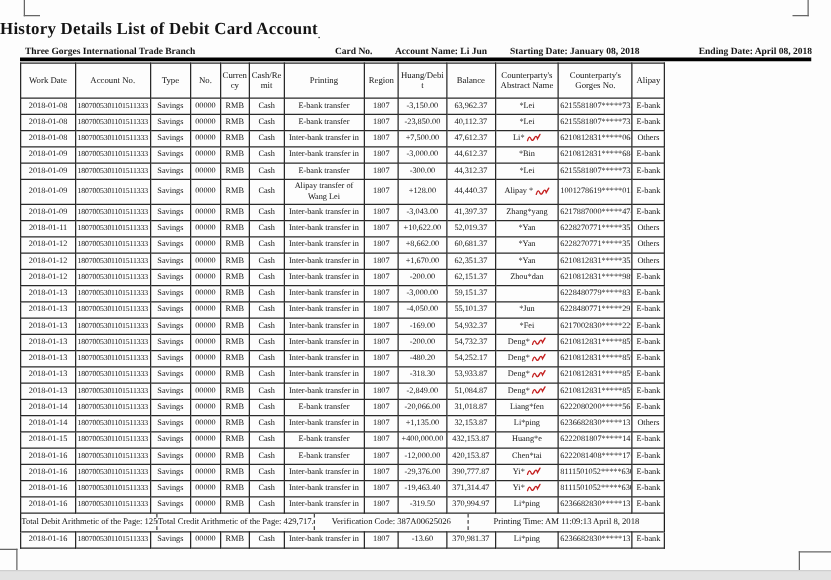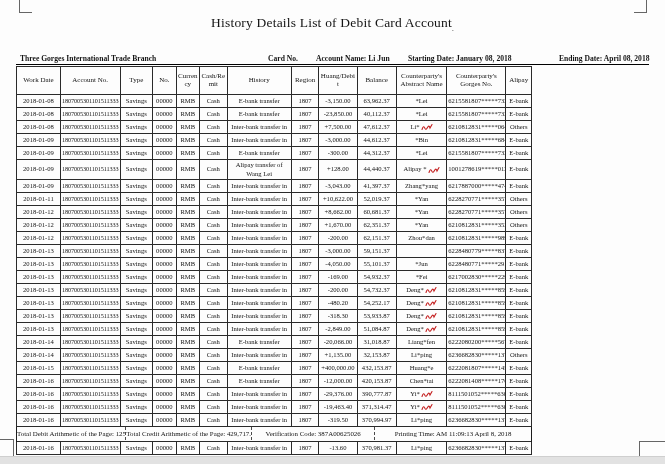--- a/index.html
+++ b/index.html
@@ -9,24 +9,24 @@
   }
   .page{position:absolute;inset:0;}
   
   .crop{position:absolute;}
   .crop-tl{left:19px;top:0;width:12px;height:12px;border-left:1px solid #666;border-bottom:1px solid #666;}
   .crop-tr{right:18px;top:0;width:12px;height:12px;border-right:1px solid #666;border-bottom:1px solid #666;}
   .crop-bl{left:0;top:439px;width:13px;height:16px;border-top:1px solid #666;border-right:1px solid #666;}
   .crop-br{right:0;top:441px;width:25px;height:15px;border-top:1px solid #666;border-left:1px solid #666;}
   .bottom-strip{position:absolute;left:0;bottom:0;width:665px;height:7px;background:#e2e2e2;border-top:1px solid #cfcfcf;}
 
-  .title{margin-top:15px;text-align:center;font-weight:normal;font-size:13.5px;letter-spacing:.2px;}
+  .title{margin-top:15px;text-align:left;font-weight:bold;font-size:13.5px;letter-spacing:.2px;}
   .title .artifact{font-size:7px;vertical-align:sub;}
 
-  .hdrline{position:relative;margin:18px 16px 0 16px;height:13px;border-bottom:1px solid #000000;
+  .hdrline{position:relative;margin:0 16px 0 16px;height:13px;border-bottom:3px solid #000000;
     font-weight:bold;font-size:7.6px;white-space:nowrap;}
   .hdrline span{position:absolute;bottom:1px;}
   .h-branch{left:4px;}
   .h-cardno{left:252px;}
   .h-acctname{left:300px;}
   .h-start{left:392px;}
   .h-end{left:543px;}
 
   table.main{
     table-layout:fixed;border-collapse:collapse;width:516px;margin:1px 0 0 16px;
@@ -90,21 +90,21 @@
       <col style="width:5.0%">
     </colgroup>
     <thead>
       <tr>
           <th>Work Date</th>
           <th>Account No.</th>
           <th>Type</th>
           <th>No.</th>
           <th class="brk">Currency</th>
           <th>Cash/Remit</th>
-          <th>History</th>
+          <th>Printing</th>
           <th>Region</th>
           <th>Huang/Debit</th>
           <th>Balance</th>
           <th>Counterparty's Abstract Name</th>
           <th>Counterparty's Gorges No.</th>
           <th>Alipay</th>
         </tr>
     </thead>
     <tbody>
 

